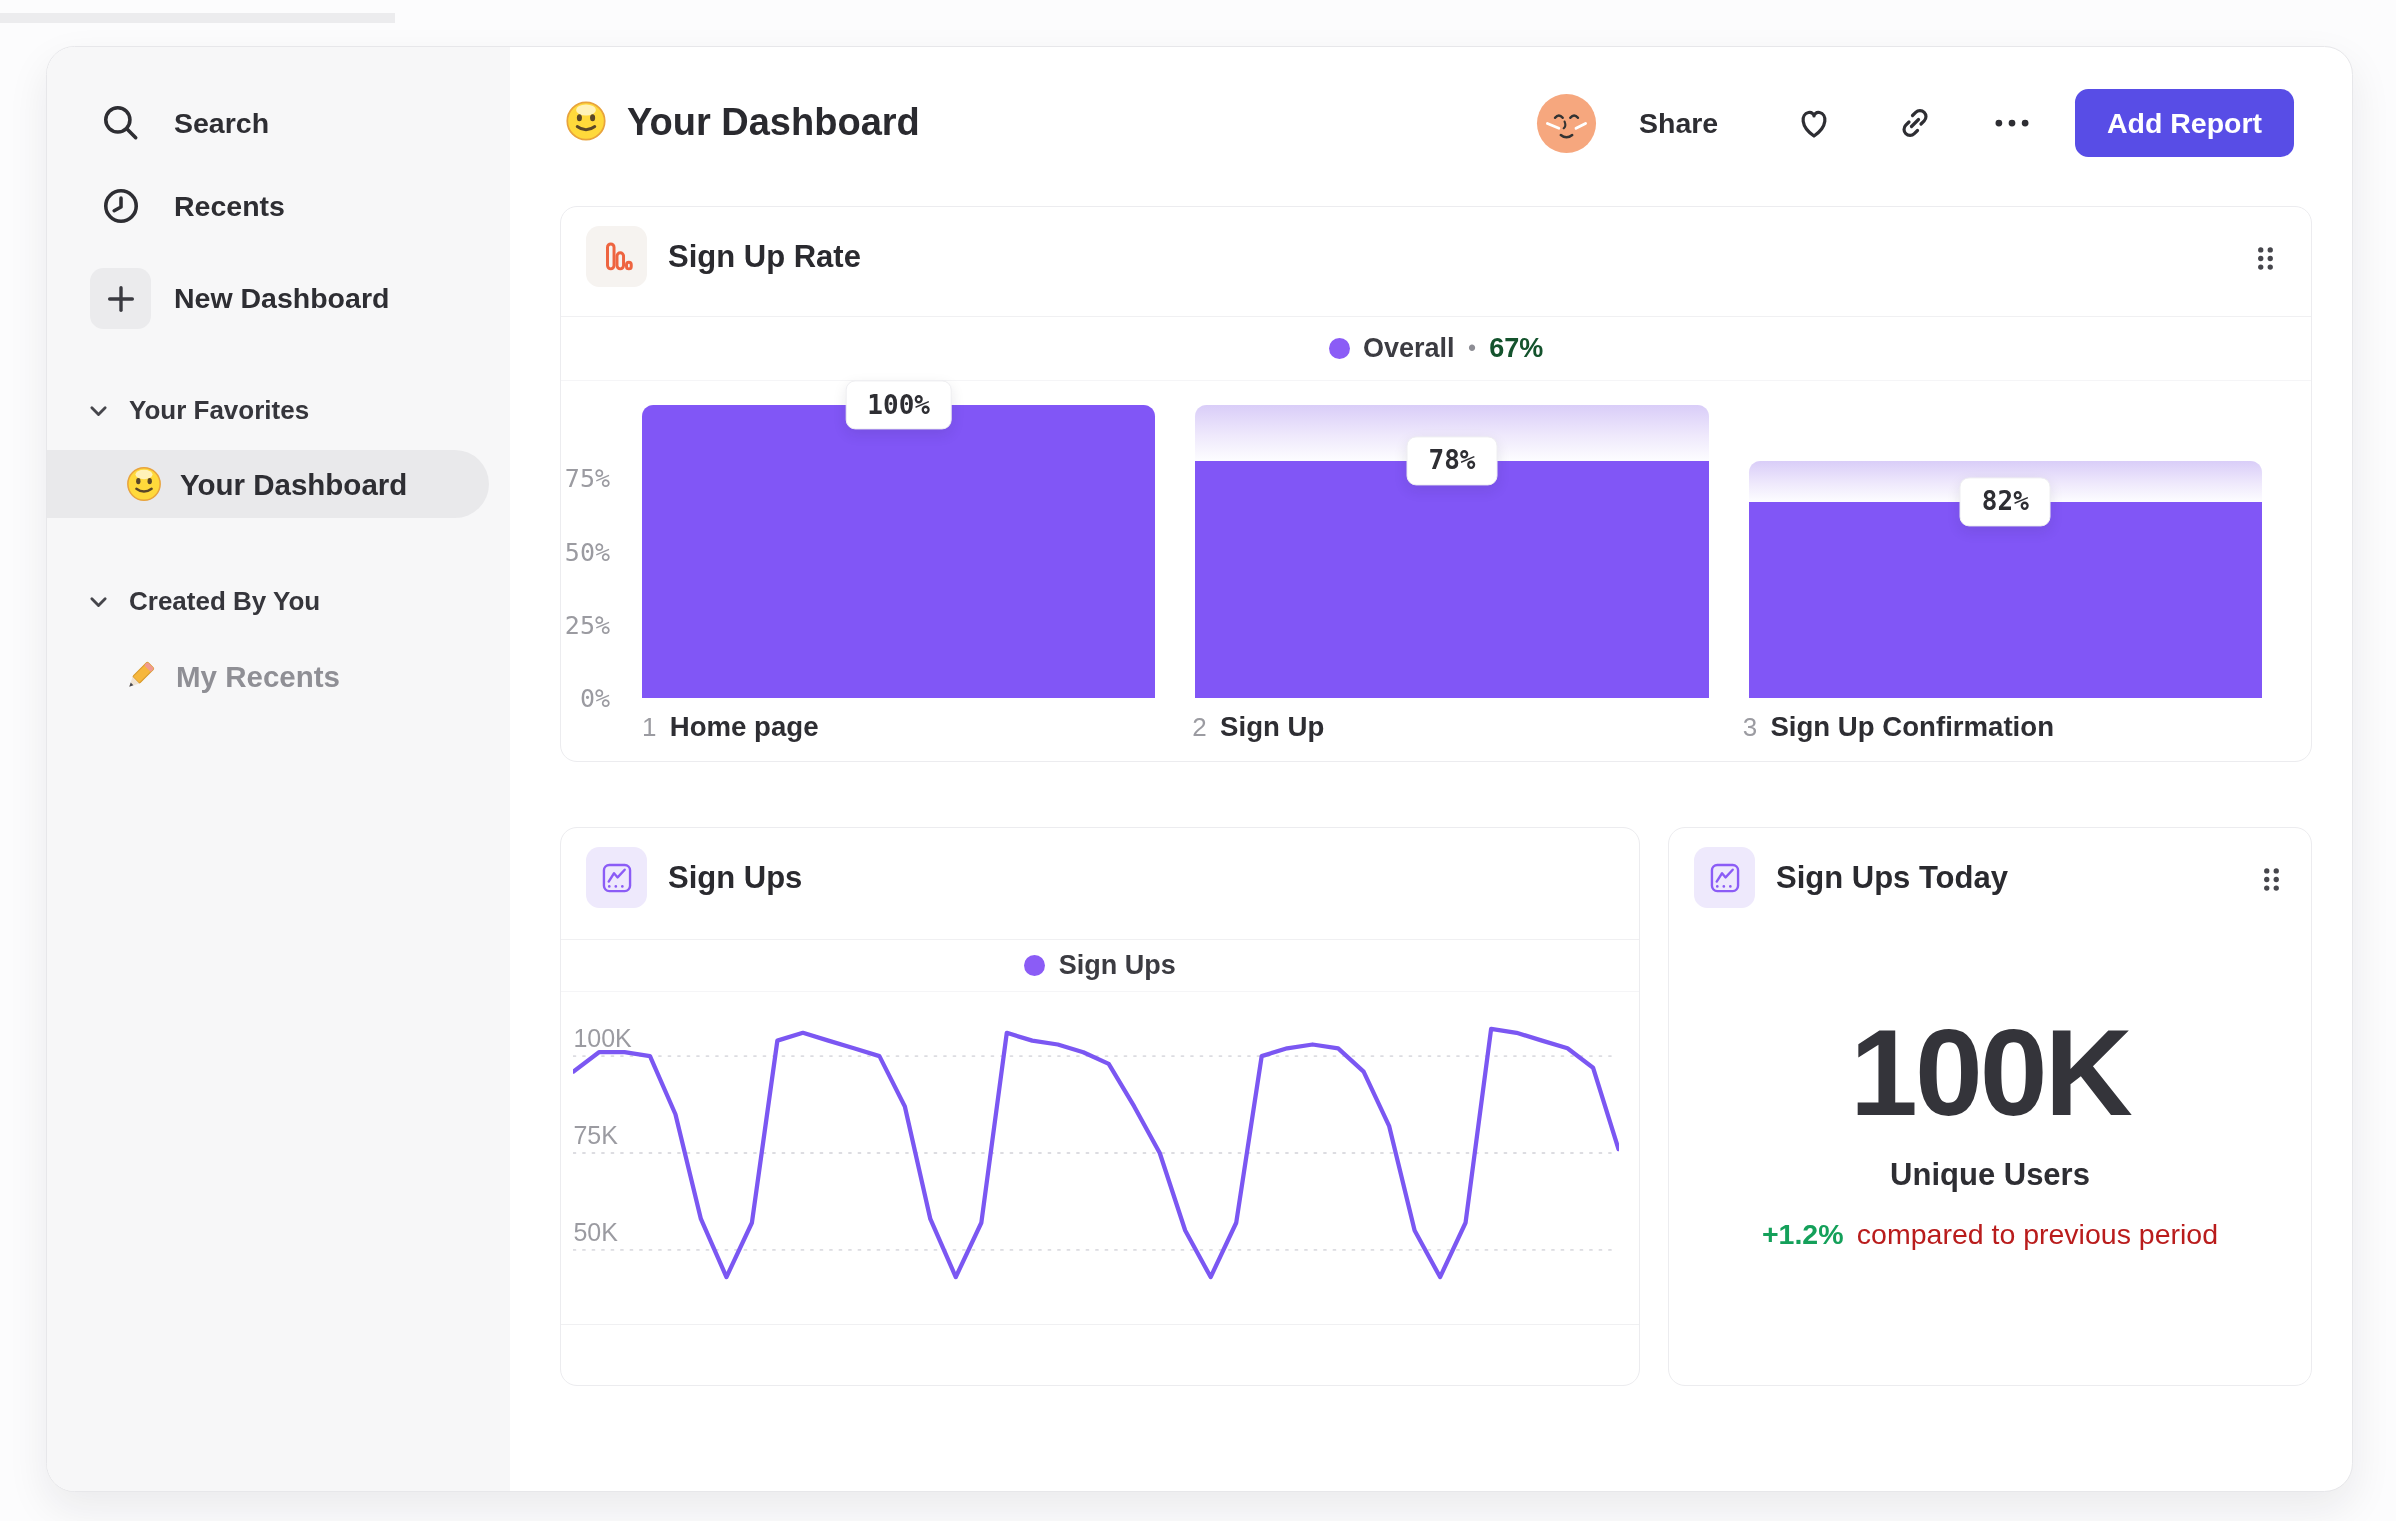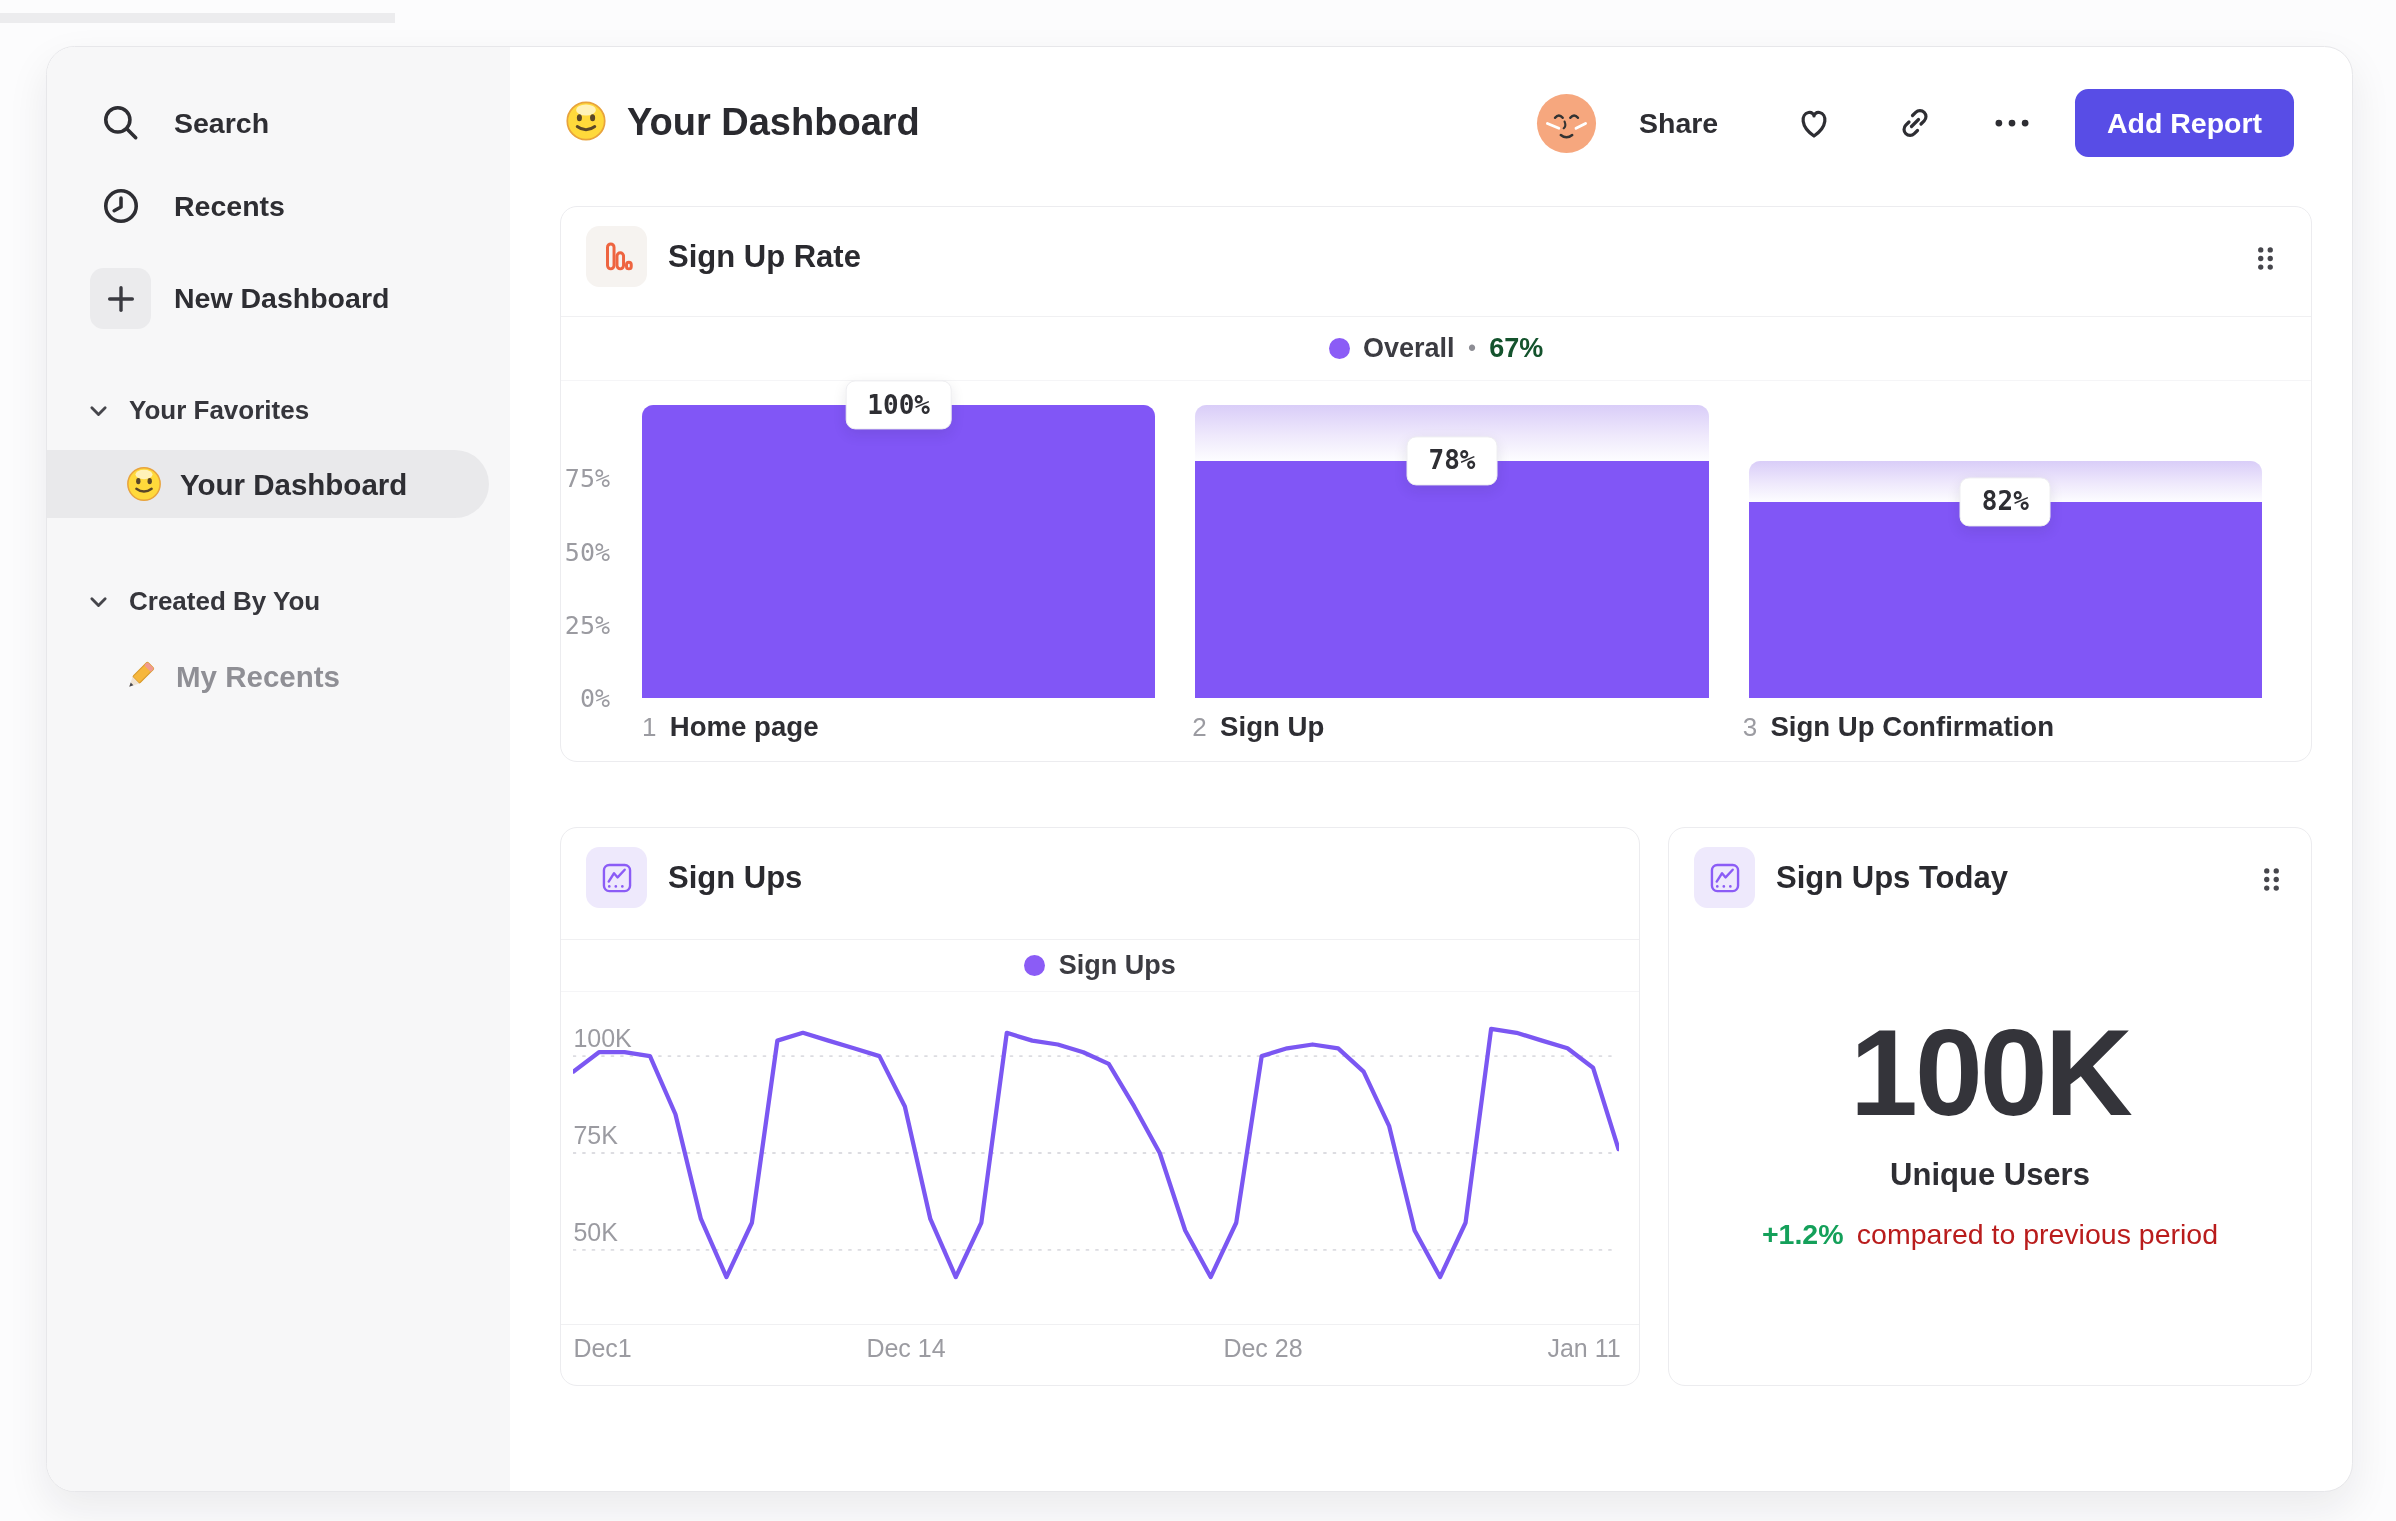--- a/index.html
+++ b/index.html
@@ -302,26 +302,20 @@
           <line x1="0" x2="1100" y1="262" y2="262" stroke="#dcdce1" stroke-width="2" stroke-dasharray="2 8" stroke-linecap="round"></line>
           <polyline points="0.0,74.3 26.8,53.9 53.7,53.9 80.5,58.0 107.3,119.2 134.1,229.4 161.0,290.6 187.8,233.4 214.6,41.7 241.5,33.5 268.3,41.7 295.1,49.8 322.0,58.0 348.8,111.0 375.6,229.4 402.4,290.6 429.3,233.4 456.1,33.5 482.9,41.7 509.8,45.8 536.6,53.9 563.4,66.2 590.2,111.0 617.1,160.0 643.9,241.6 670.7,290.6 697.6,233.4 724.4,58.0 751.2,49.8 778.0,45.8 804.9,49.8 831.7,74.3 858.5,131.4 885.4,241.6 912.2,290.6 939.0,233.4 965.9,29.4 992.7,33.5 1019.5,41.7 1046.3,49.8 1073.2,70.2 1100.0,155.9" fill="none" stroke="#7b57f2" stroke-width="4.5" stroke-linejoin="round" stroke-linecap="round"></polyline>
         </svg>
     </div>
     <div id="line-ylabels">
         <div class="line-ylabel" style="top: 196px;">100K</div>
         <div class="line-ylabel" style="top: 293px;">75K</div>
         <div class="line-ylabel" style="top: 390px;">50K</div>
       </div>
     <div class="divider" style="top:496px;"></div>
-    <div class="line-xlabels">
-        <div class="line-xlabel" style="left: 0px;">Dec1</div>
-        <div class="line-xlabel" style="left: 293px;">Dec 14</div>
-        <div class="line-xlabel" style="left: 650px;">Dec 28</div>
-        <div class="line-xlabel" style="left: 974px;">Jan 11</div>
-      </div>
   </div>
 
   <div class="card" style="left:1621px;top:780px;width:642px;height:557px;">
     <div class="card-head">
       <span class="tile" style="background:#eee9fc;">
         <svg width="38" height="38" viewBox="0 0 64 64" fill="none" stroke="#8b5cf6" stroke-width="4" stroke-linecap="round" stroke-linejoin="round">
             <rect x="10" y="10" width="44" height="44" rx="9"></rect>
             <polyline points="18,38 27,24 33,31 45,18"></polyline>
             <g stroke-width="4.4">
               <line x1="19" y1="46" x2="19" y2="46.2"></line>

